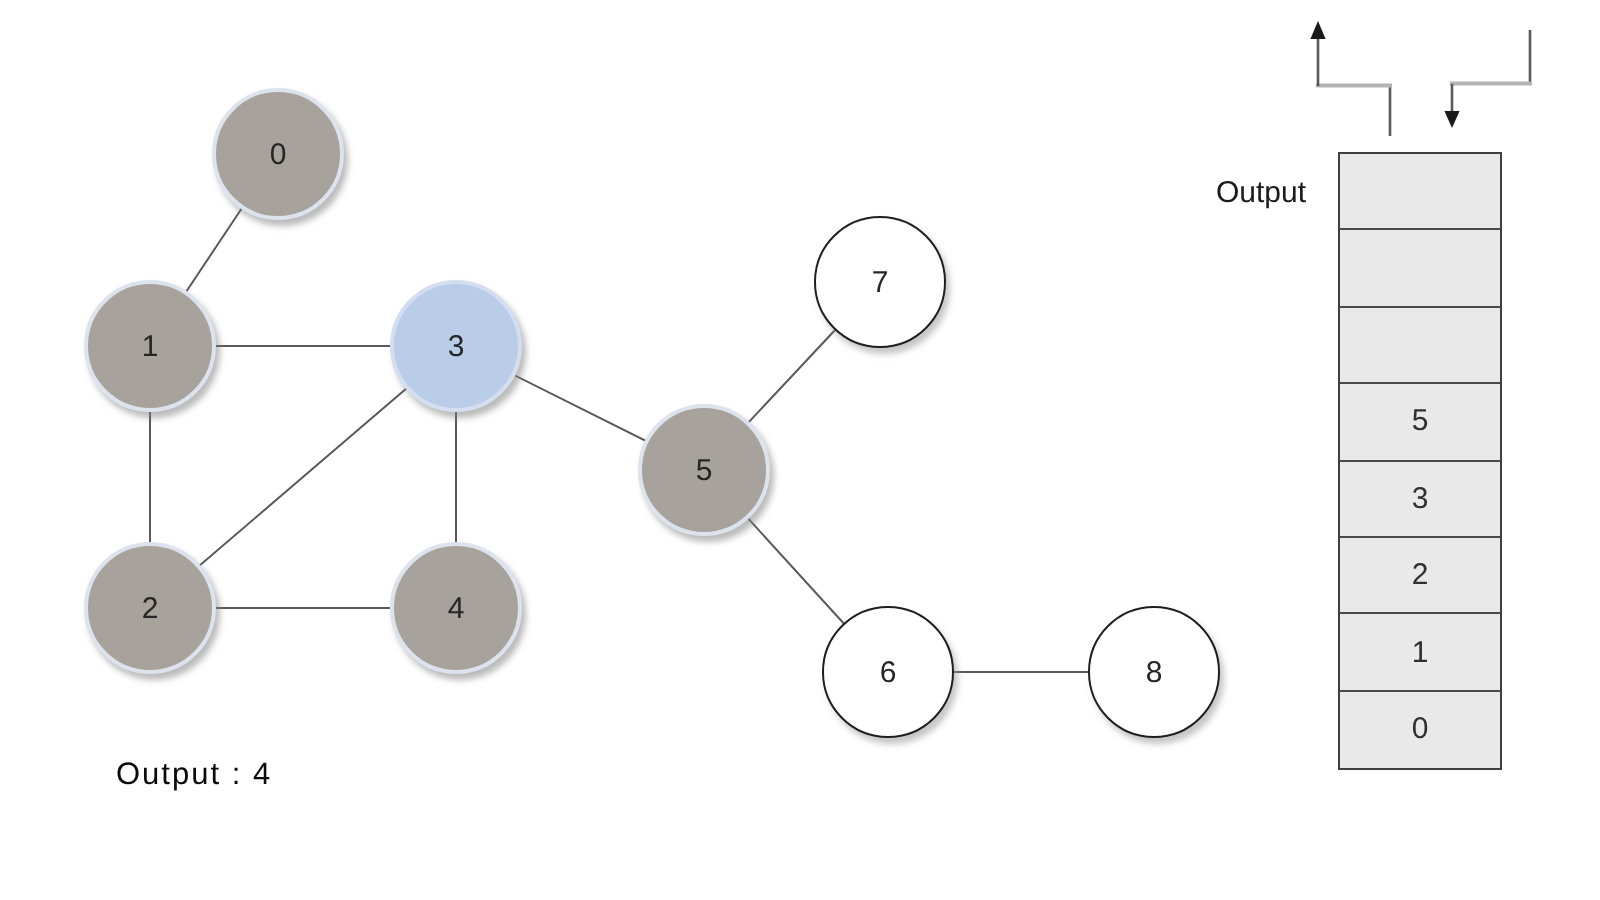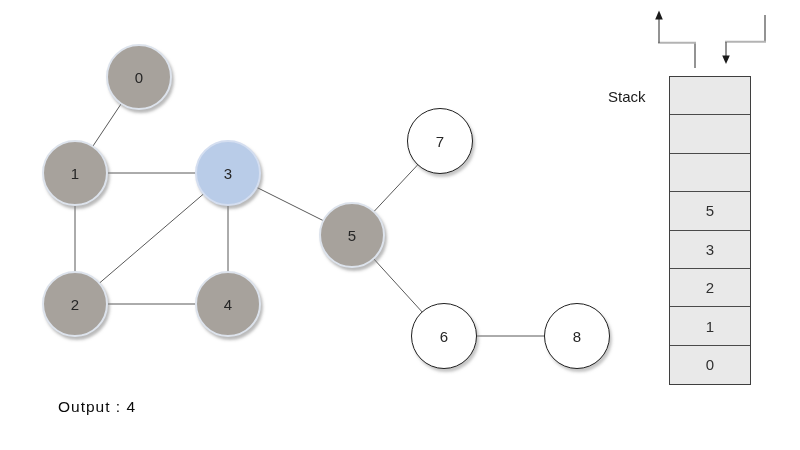--- a/index.html
+++ b/index.html
@@ -75,21 +75,20 @@
   }
   .stack-cell:last-child { border-bottom: none; }
 
   .output-label {
     position: absolute;
     left: 58px;
     top: 379px;
     font-size: 15.5px;
     letter-spacing: 1px;
     color: #0a0a0a;
-    margin-top: 19px;
   }
 </style>
 </head>
 <body>
 
 <div class="canvas">
 
   <svg id="diagram-svg" width="800" height="450" viewBox="0 0 800 450">
     <g id="edges-layer">
         <line x1="139" y1="77" x2="75" y2="173" class="edge"></line>
@@ -124,21 +123,21 @@
       <div class="node visited" style="left: 42px; top: 140px;">1</div>
       <div class="node visited" style="left: 42px; top: 271px;">2</div>
       <div class="node current" style="left: 195px; top: 140px;">3</div>
       <div class="node visited" style="left: 195px; top: 271px;">4</div>
       <div class="node visited" style="left: 319px; top: 202px;">5</div>
       <div class="node unvisited" style="left: 411px; top: 303px;">6</div>
       <div class="node unvisited" style="left: 407px; top: 108px;">7</div>
       <div class="node unvisited" style="left: 544px; top: 303px;">8</div>
     </div>
 
-  <div class="stack-label">Stack</div>
+  <div class="stack-label">Output</div>
   <div id="stack">
       <div class="stack-cell"></div>
       <div class="stack-cell"></div>
       <div class="stack-cell"></div>
       <div class="stack-cell">5</div>
       <div class="stack-cell">3</div>
       <div class="stack-cell">2</div>
       <div class="stack-cell">1</div>
       <div class="stack-cell">0</div>
     </div>

